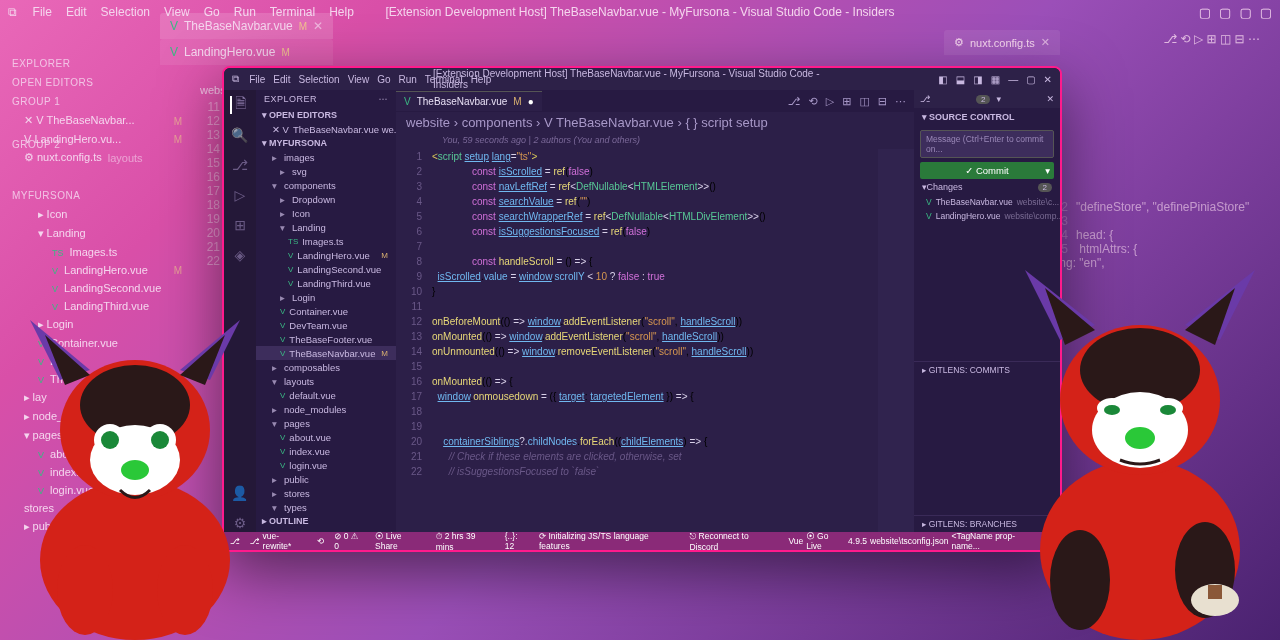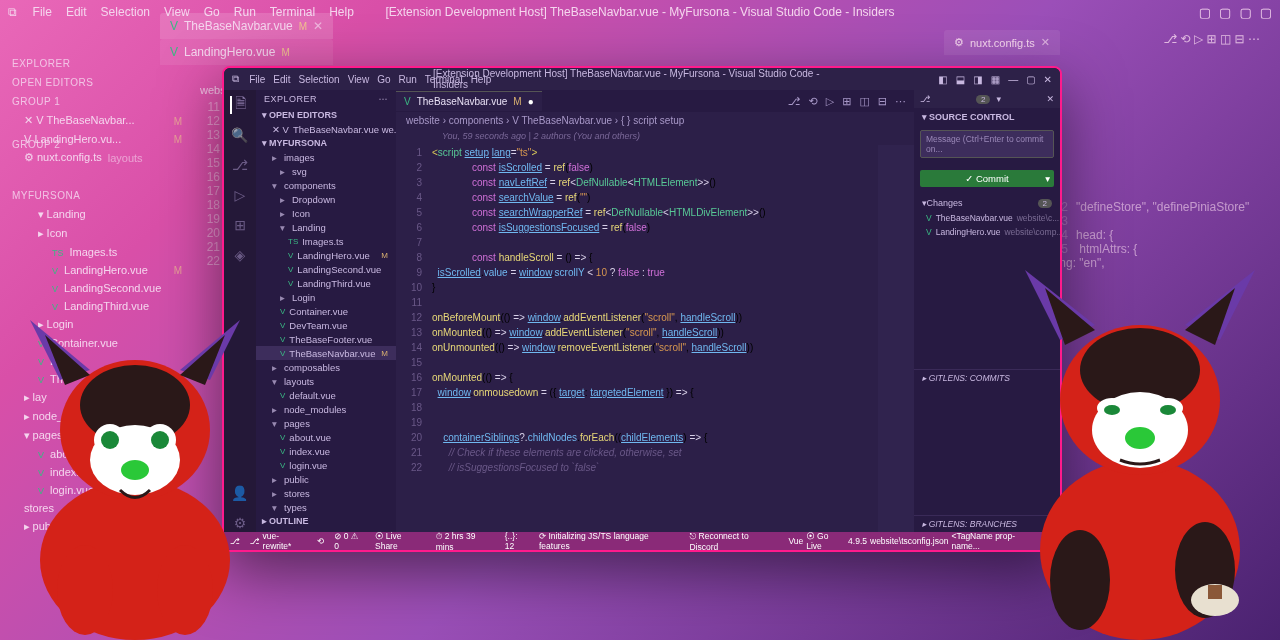--- a/index.html
+++ b/index.html
@@ -43,21 +43,21 @@
 .fg-explorer .row.l2 { padding-left: 24px; }
 .fg-explorer .row.l3 { padding-left: 32px; }
 .fg-explorer .row.sel { background: #3d2d5c; }
 .fg-explorer .mm { margin-left: auto; color: #d8b070; font-size: 8px; padding-right: 4px; }
 .fg-explorer .fico { width: 8px; display: inline-block; opacity: 0.7; }
 .fg-editor-area { flex: 1; display: flex; flex-direction: column; background: #2c1f48; min-width: 0; }
 .fg-tabbar { height: 22px; background: #271a42; display: flex; align-items: center; }
 .fg-tab { background: #2c1f48; padding: 4px 8px; font-size: 10px; color: #e8e0f5; display: flex; align-items: center; gap: 6px; border-top: 1px solid #555; }
 .fg-tab .dot { color: #fff; }
 .fg-tabbar .ticons { margin-left: auto; display: flex; gap: 8px; padding-right: 8px; color: #a898c8; font-size: 11px; }
-.fg-crumb { padding: 3px 10px; font-size: 10px; color: #a898c8; }
+.fg-crumb { padding: 3px 10px; font-size: 13px; color: #a898c8; }
 .fg-blame { padding: 2px 10px 4px 46px; font-size: 9px; color: #7a6898; font-style: italic; }
 .fg-code { flex: 1; font-family: "Consolas", monospace; font-size: 10px; line-height: 15px; overflow: hidden; position: relative; }
 .fg-code .line { display: flex; white-space: pre; }
 .fg-code .gut { width: 36px; text-align: right; padding-right: 10px; color: #6a5888; }
 .fg-code .tok-const { color: #d070d8; margin-left: 40px; }
 .fg-code .tok-var { color: #70b8f0; text-decoration: underline; }
 .fg-code .tok-op { color: #d8d0e8; }
 .fg-code .tok-fn { color: #e8d878; }
 .fg-code .tok-type { color: #58c896; }
 .fg-code .tok-str { color: #d89850; }
@@ -65,26 +65,26 @@
 .fg-code .tok-num { color: #d89850; }
 .fg-code .tok-prop { color: #70b8f0; }
 .fg-code .tok-cmt { color: #6a5888; font-style: italic; }
 .fg-code .tok-punc { color: #d8c858; }
 .fg-minimap { position: absolute; right: 0; top: 0; width: 36px; height: 100%; background: rgba(60,45,92,0.3); }
 .fg-scm { width: 146px; background: #271a42; color: #c8b8e0; font-size: 9.5px; display: flex; flex-direction: column; }
 .fg-scm .hdr { height: 18px; background: #2d2148; display: flex; align-items: center; padding: 0 6px; gap: 6px; font-size: 9px; }
 .fg-scm .hdr .x { margin-left: auto; }
 .fg-scm .title { padding: 4px 8px; font-size: 9px; font-weight: bold; }
 .fg-scm .msg { margin: 4px 6px; background: #3d2d5c; border: 1px solid #555; padding: 3px 5px; font-size: 8.5px; color: #9a88b8; border-radius: 2px; }
-.fg-scm .commit { margin: 8px 6px; background: #2a7a3a; color: #fff; text-align: center; padding: 3px; font-size: 9.5px; border-radius: 2px; display: flex; align-items: center; justify-content: center; gap: 4px; position: relative; }
+.fg-scm .commit { margin: 0 6px; background: #2a7a3a; color: #fff; text-align: center; padding: 3px; font-size: 9.5px; border-radius: 2px; display: flex; align-items: center; justify-content: center; gap: 4px; position: relative; }
 .fg-scm .commit .dd { position: absolute; right: 4px; }
 .fg-scm .chgs { padding: 3px 8px; font-size: 9px; display: flex; align-items: center; }
 .fg-scm .badge { margin-left: auto; background: #555; border-radius: 8px; padding: 0 5px; font-size: 8px; }
 .fg-scm .chg { padding: 2px 6px 2px 12px; font-size: 8.5px; white-space: nowrap; overflow: hidden; display: flex; gap: 4px; }
-.fg-scm .gl { margin-top: auto; padding: 3px 8px; font-size: 8.5px; border-top: 1px solid #3a2a58; font-style: italic; }
+.fg-scm .gl { margin-top: auto; padding: 3px 8px; font-size: 8.5px; border-top: 1px solid #3a2a58; }
 .fg-status { height: 18px; background: #8a2a78; color: #fff; font-size: 8.5px; display: flex; align-items: center; padding: 0 6px; gap: 10px; }
 .fg-status .seg { display: flex; align-items: center; gap: 3px; }
 .fg-status .right { margin-left: auto; display: flex; gap: 3px; }
 
 
 .mascot { position: absolute; bottom: 0; }
 .mascot svg { display: block; }
 .mascot.left { left: -10px; width: 290px; height: 330px; }
 .mascot.right { right: -10px; width: 300px; height: 380px; }
 </style>
@@ -121,22 +121,22 @@
     <div class="hdr">GROUP 1</div>
     <div id="bg-openeds">
         <div class="item">✕ V TheBaseNavbar...<span class="mm">M</span></div>
         <div class="item">V LandingHero.vu...<span class="mm">M</span></div>
         <div class="item">⚙ nuxt.config.ts <span style="opacity:.6">layouts</span></div>
       </div>
     <div class="hdr" style="margin-top:-32px;">GROUP 2</div>
     <div style="height:32px"></div>
     <div class="hdr">MYFURSONA</div>
     <div id="bg-tree">
+        <div class="item l2">▸ Icon</div>
         <div class="item l2">▾ Landing</div>
-        <div class="item l2">▸ Icon</div>
         <div class="item l3"><span style="color:#3ab883;font-size:9px">TS</span> Images.ts</div>
         <div class="item l3"><span style="color:#3ab883;font-size:9px">V</span> LandingHero.vue<span class="mm">M</span></div>
         <div class="item l3"><span style="color:#3ab883;font-size:9px">V</span> LandingSecond.vue</div>
         <div class="item l3"><span style="color:#3ab883;font-size:9px">V</span> LandingThird.vue</div>
         <div class="item l2">▸ Login</div>
         <div class="item l2"><span style="color:#3ab883;font-size:9px">V</span> Container.vue</div>
         <div class="item l2"><span style="color:#3ab883;font-size:9px">V</span> Dev</div>
         <div class="item l2"><span style="color:#3ab883;font-size:9px">V</span> Th</div>
         <div class="item l1">▸ lay</div>
         <div class="item l1">▸ node_</div>

